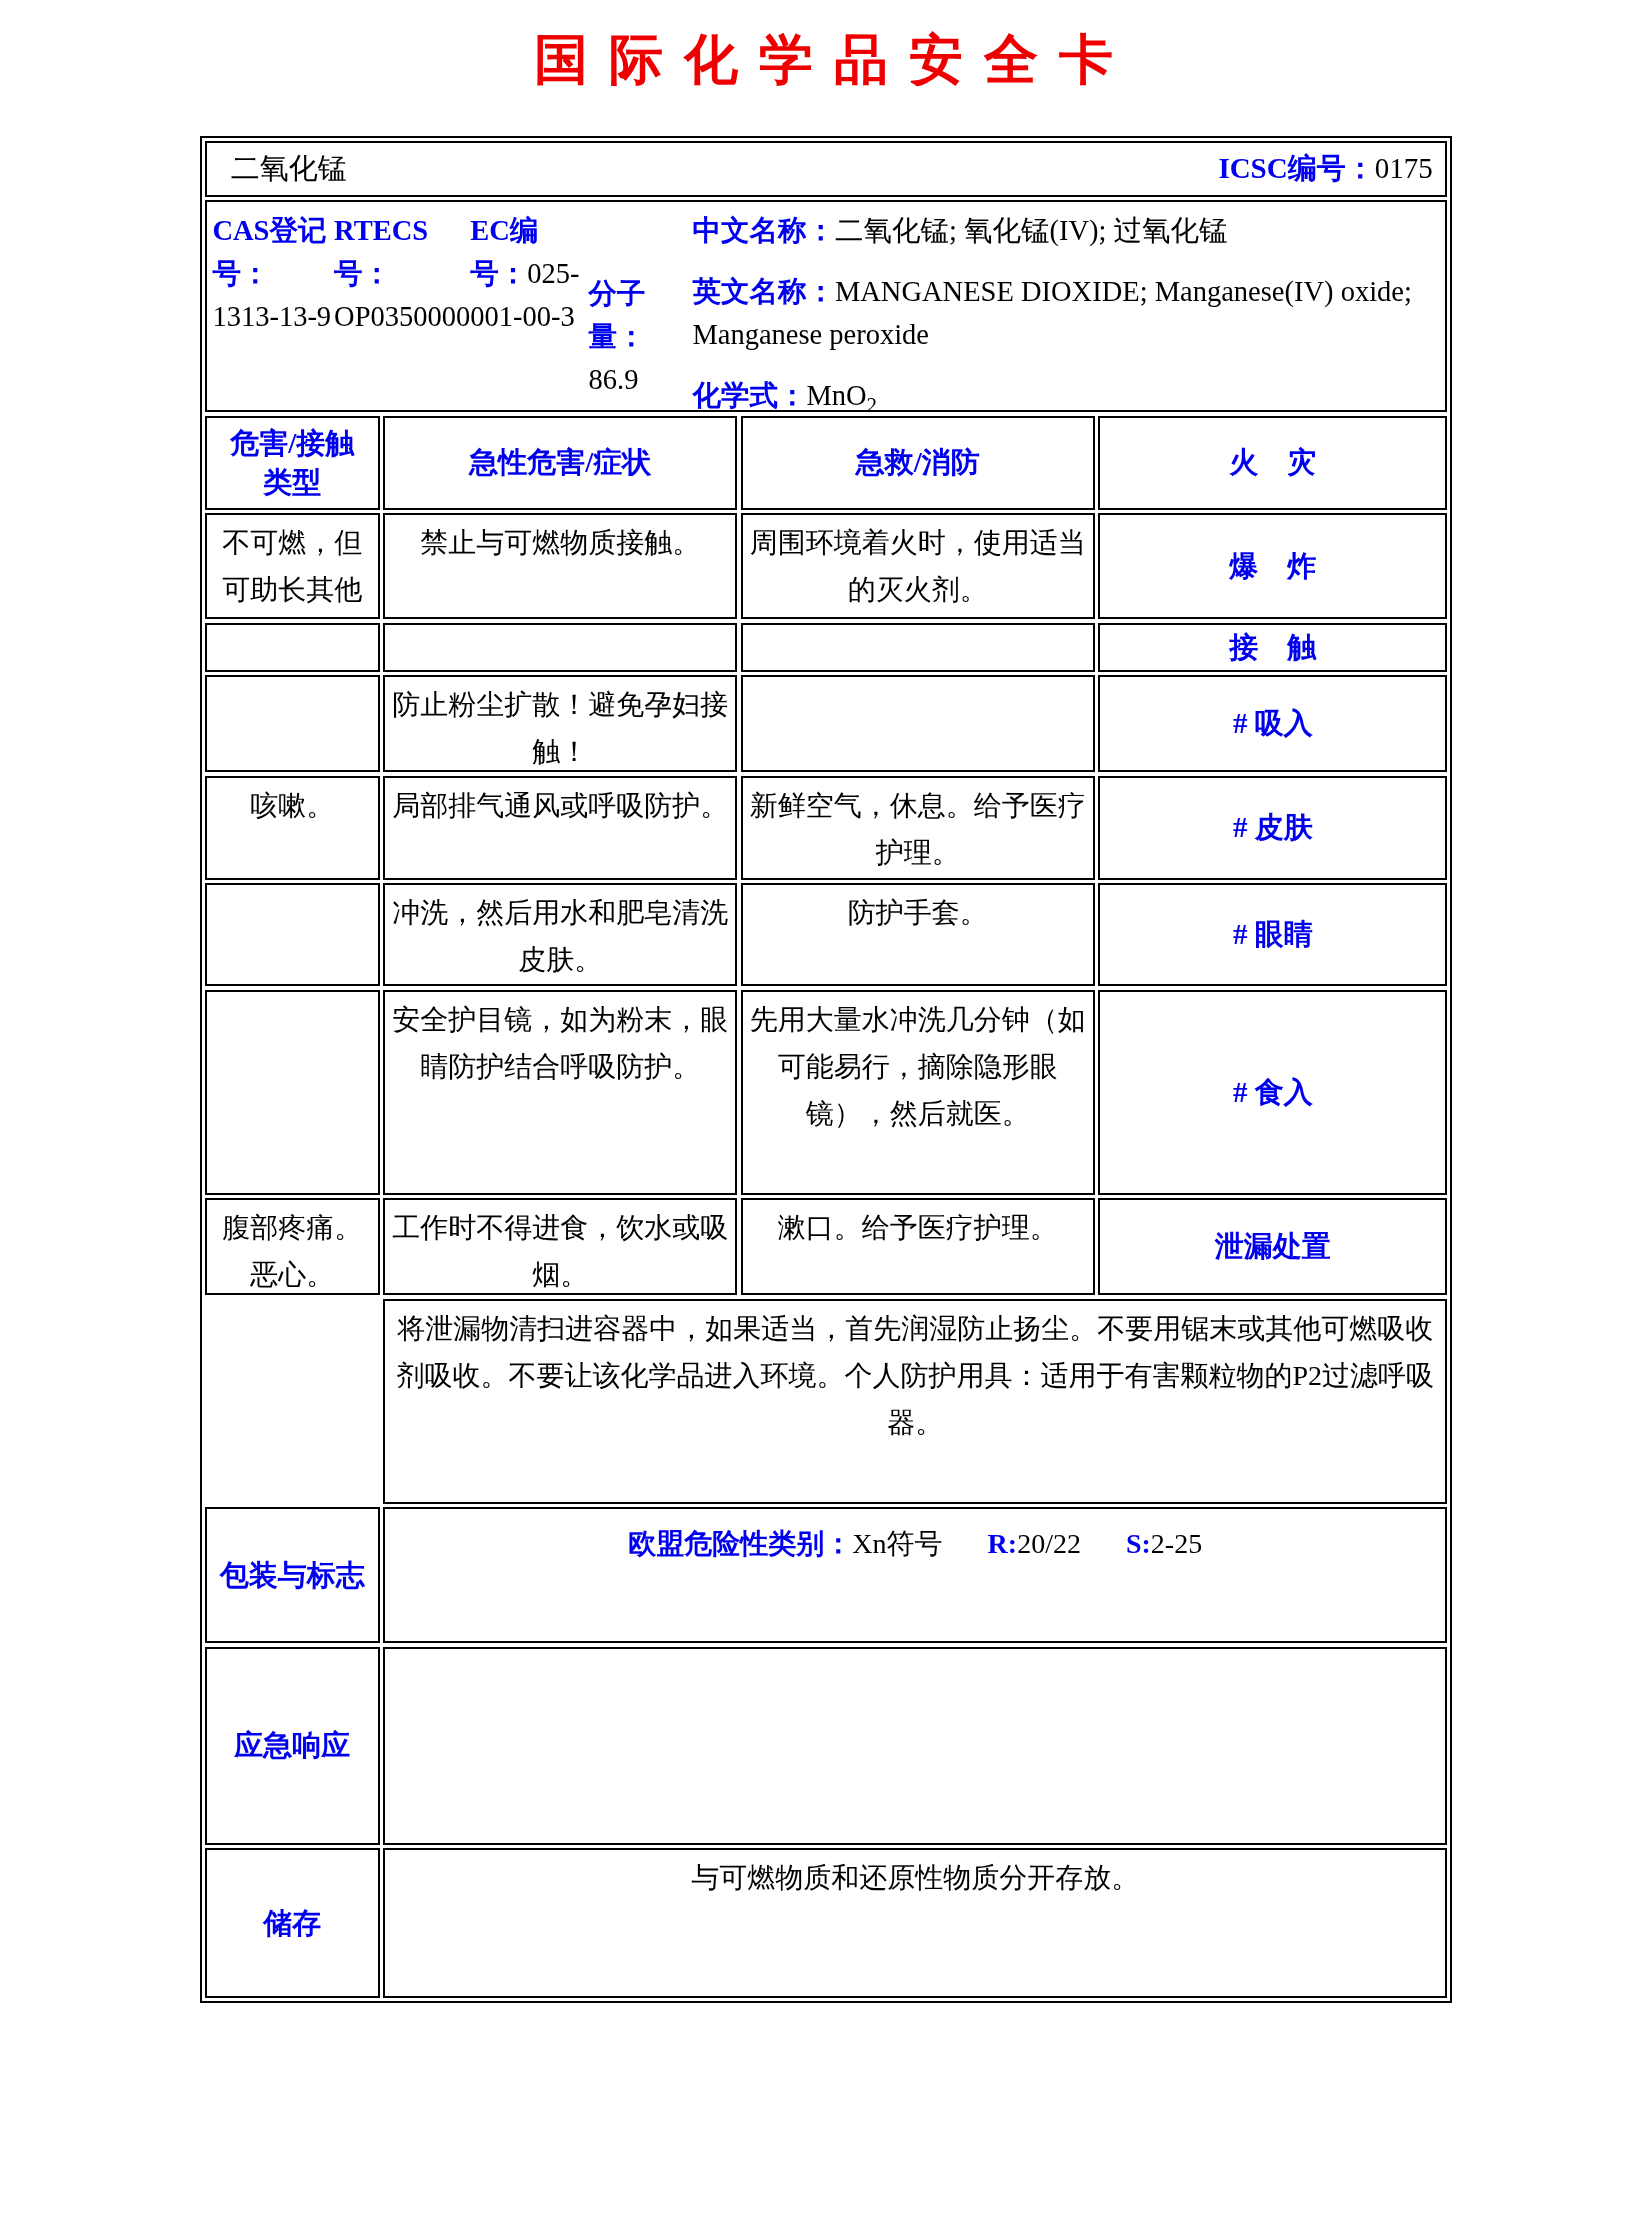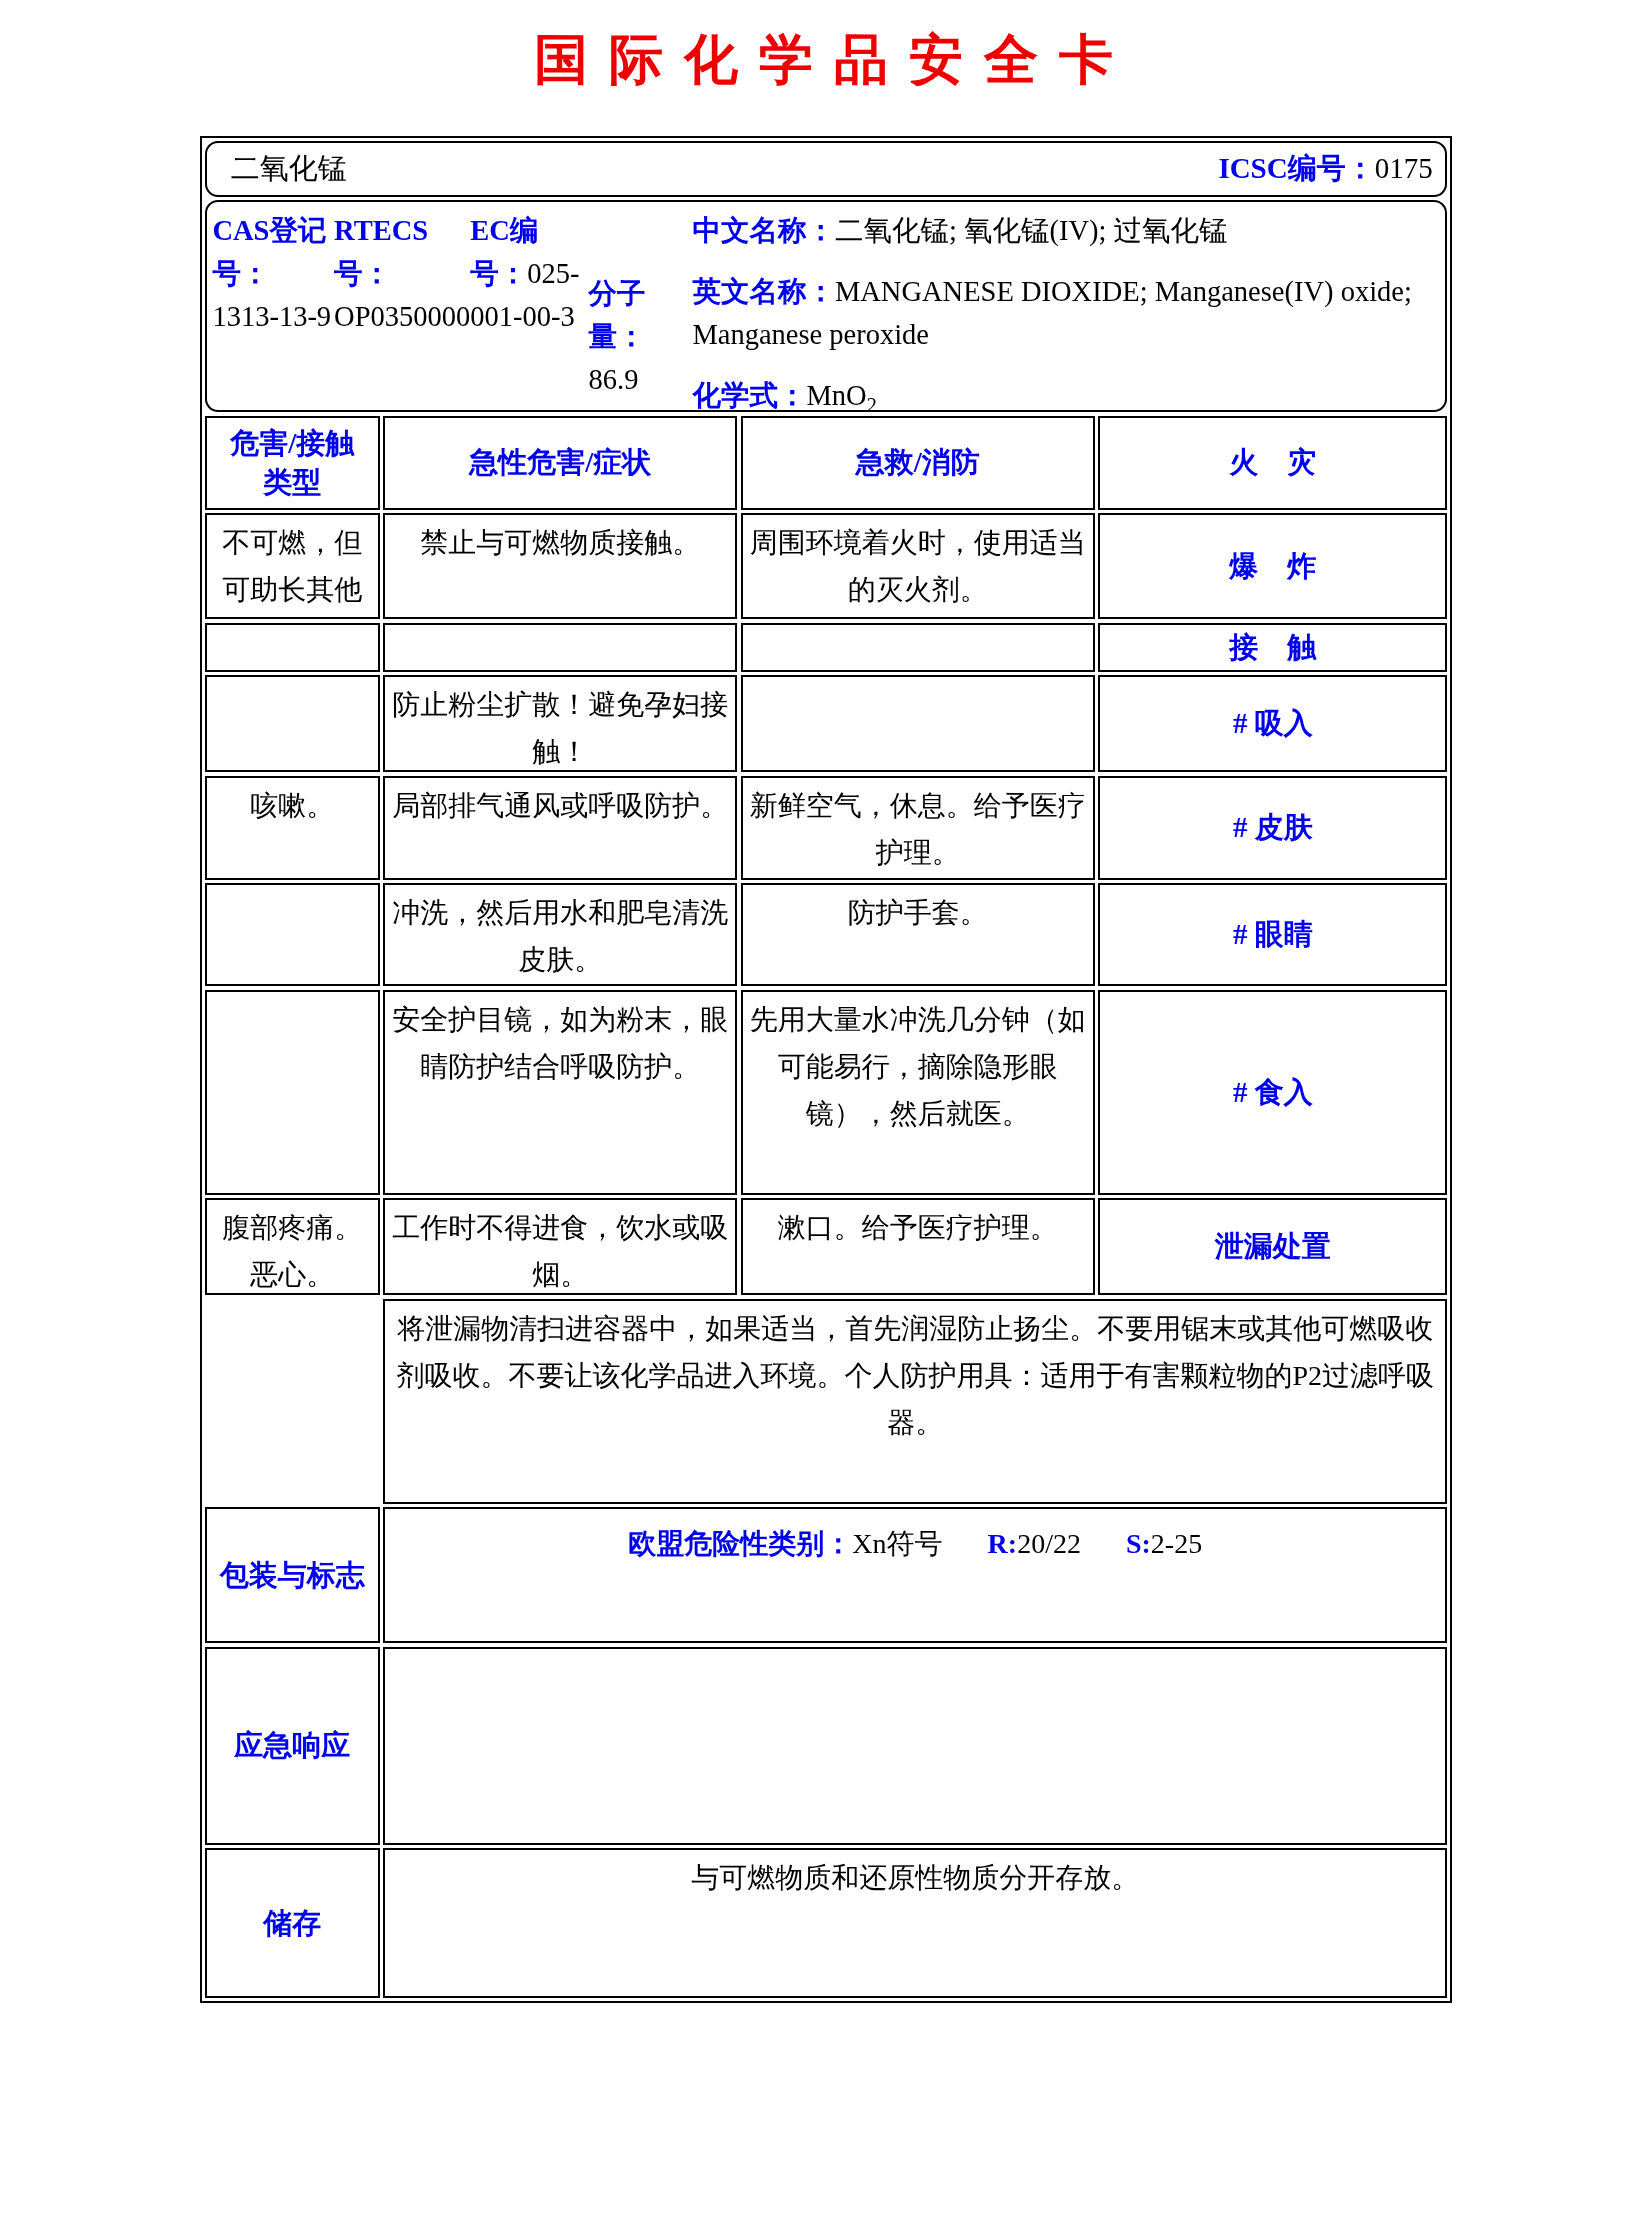--- a/index.html
+++ b/index.html
@@ -35,21 +35,21 @@
     grid-template-columns:175px 354px 354px 1fr;
     grid-template-rows:56px 212px 94px 106px 49px 97px 104px 103px 205px 97px 205px 136px 198px 150px;
     gap:3.5px;
   }
   .cell{
     box-sizing:border-box;
     border:2.1px solid #000;
     background:#fff;
     overflow:hidden;
   }
-  .span-all{grid-column:1 / 5;border-radius:13px;}
+  .span-all{grid-column:1 / 5;}
   .span-rest{grid-column:2 / 5;}
   
   .secA{display:flex;align-items:center;justify-content:space-between;padding:0 12.5px 0 24px;font-size:29px;}
   .blue{color:#0000ee;font-weight:bold;}
   
   .secB{display:flex;padding:7px 8.3px 9.7px 5.6px;font-size:28.5px;}
   .secB .colL{width:445px;display:flex;flex-direction:row;}
   .secB .colR{flex:1;display:flex;flex-direction:column;margin-left:35px;}
   .secB .line{line-height:43px;margin-bottom:18px;}
   .secB .last{margin-top:auto;margin-bottom:0;}

